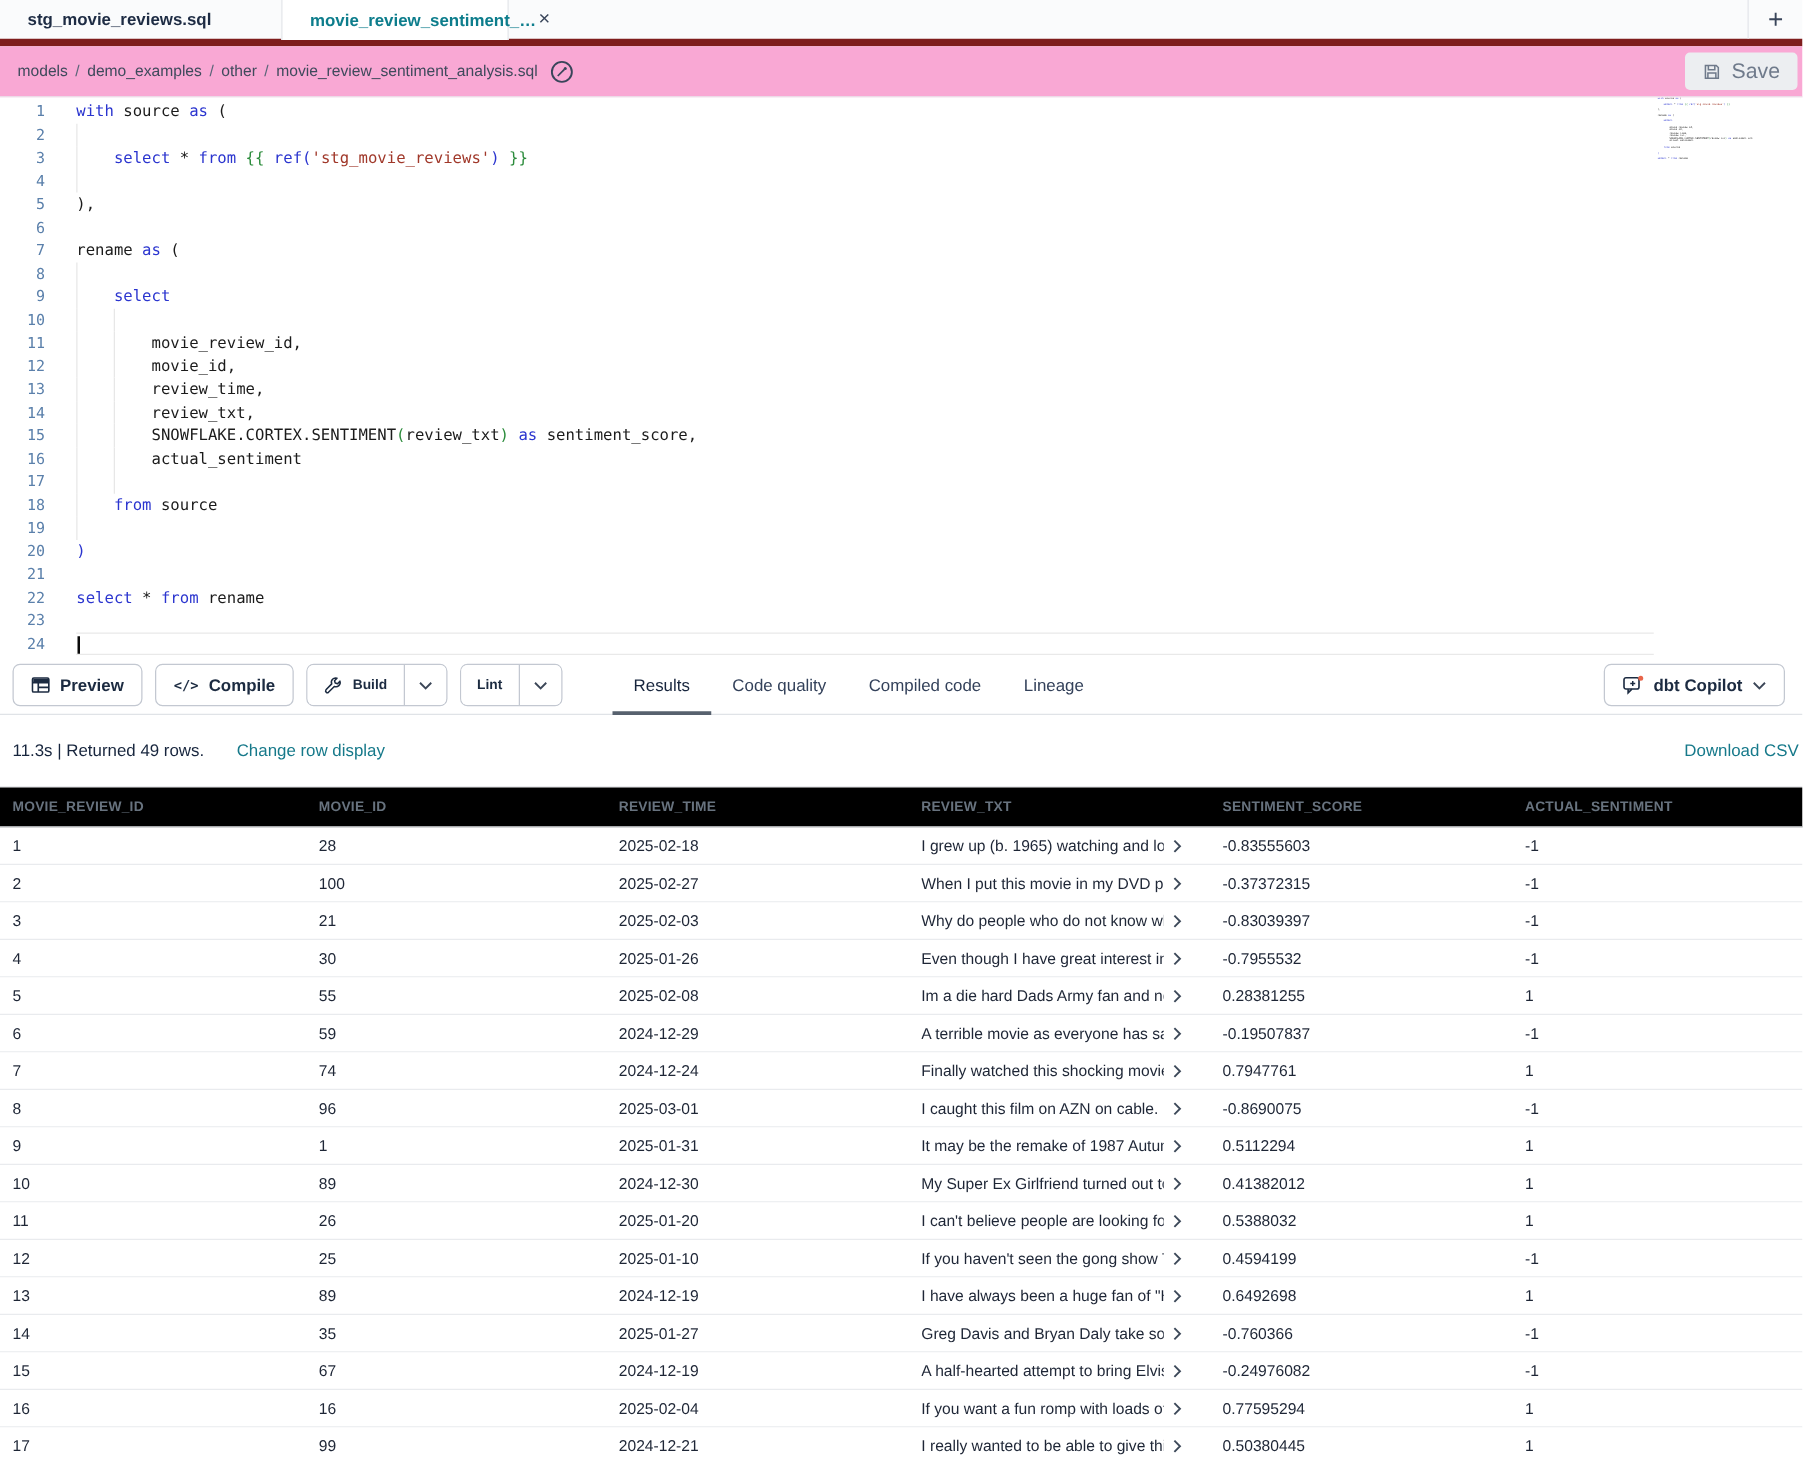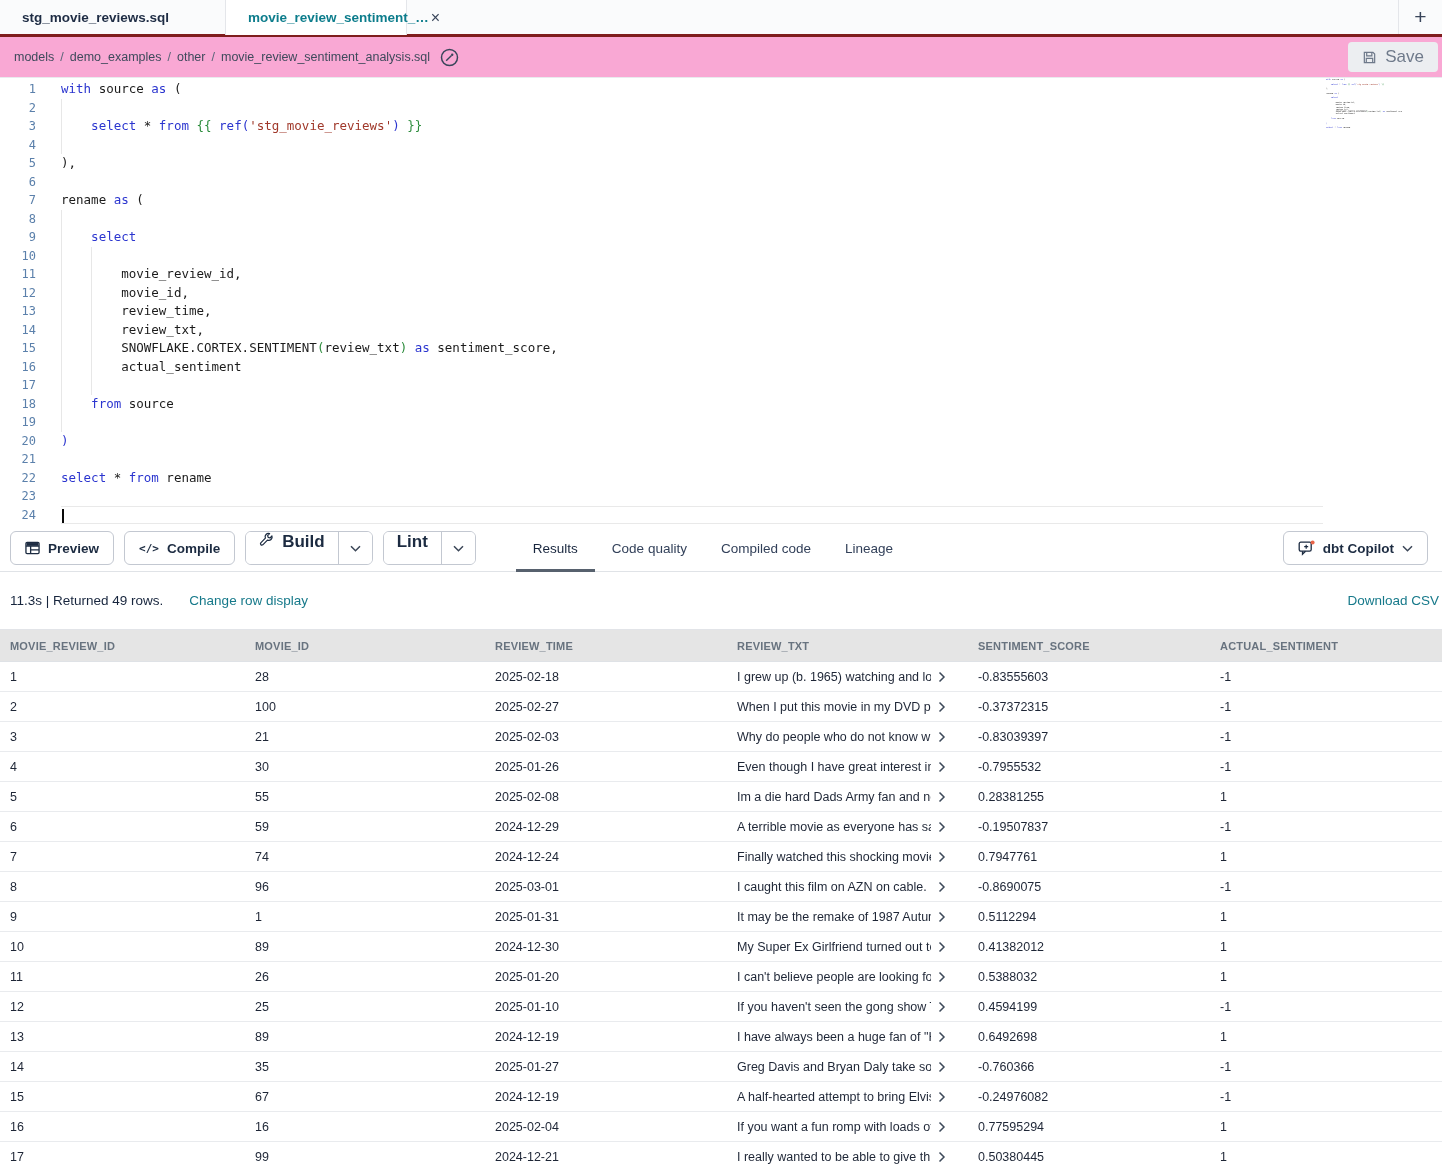--- a/index.html
+++ b/index.html
@@ -4,21 +4,21 @@
 <style>
   * { box-sizing: border-box; }
   html,body { margin:0; padding:0; }
   body {
     width:1442px; height:1166px; overflow:hidden; background:#fff;
     font-family:"Liberation Sans", sans-serif; color:#17253d;
     position:relative;
   }
 
   
-  .tabbar { height:37px; display:flex; align-items:stretch; background:#fafbfc; border-bottom:3px solid #7f1d1d; }
+  .tabbar { height:37px; display:flex; align-items:stretch; background:#fafbfc; border-bottom:6px solid #7f1d1d; }
   .ed-tab { display:flex; align-items:center; padding:0 16px 0 22px; font-size:13.5px; font-weight:bold; color:#1e2c44; cursor:pointer; }
   .ed-tab.inactive { width:225px; }
   .ed-tab.active {
     width:182px; background:#fff; border-left:1px solid #e4e6ea; border-right:1px solid #e4e6ea;
     color:#0d7d8c; position:relative; z-index:2; margin-bottom:-1px; justify-content:space-between;
   }
   .tab-close { font-size:16px; font-weight:normal; color:#39455a; padding:0 2px; line-height:1; cursor:pointer; }
   .tab-fill { flex:1; }
   .newtab { width:44px; display:flex; align-items:center; justify-content:center; border:none; border-left:1px solid #e4e6ea; background:transparent; font-size:21px; color:#39455a; cursor:pointer; }
 
@@ -40,39 +40,39 @@
   .kw { color:#2b35cf; }
   .str { color:#a0382a; }
   .jj { color:#2c8c3c; }
   .minimap { position:absolute; top:0; right:40px; width:76px; height:58px; overflow:hidden; font-size:2px; line-height:2.3px; letter-spacing:0; }
   .minimap .ml { white-space:pre; height:2.3px; }
 
   
   .toolbar { height:47px; display:flex; align-items:center; border-bottom:1px solid #e0e3e7; padding:0 14px 0 10px; background:#fff; position:relative; }
   .tbtn { display:inline-flex; align-items:center; gap:8px; height:34px; padding:0 14px; border:1px solid #c3c8d1; border-radius:6px; background:#fff; font-size:13.5px; font-weight:600; color:#1c2b41; font-family:inherit; cursor:pointer; margin-right:10px; }
   .splitbtn { display:inline-flex; align-items:stretch; height:34px; border:1px solid #c3c8d1; border-radius:6px; background:#fff; margin-right:10px; overflow:hidden; }
-  .splitbtn .main { display:inline-flex; align-items:flex-start; gap:8px; padding:0 13px; border:none; background:#fff; font-size:17px; font-weight:600; color:#1c2b41; font-family:inherit; cursor:pointer; }
+  .splitbtn .main { display:inline-flex; align-items:center; gap:8px; padding:0 13px; border:none; background:#fff; font-size:11px; font-weight:600; color:#1c2b41; font-family:inherit; cursor:pointer; }
   .splitbtn .chev { display:inline-flex; align-items:center; padding:0 11px; border:none; border-left:1px solid #c3c8d1; background:#fff; cursor:pointer; }
   .rtabs { display:flex; align-items:stretch; height:100%; margin-left:30px;text-align:center; }
   .rtab { position:relative; display:flex; align-items:center; padding:0 17px; font-size:13.5px; color:#33415a; cursor:pointer; }
   .rtab.active { color:#17253d; }
   .rtab.active::after { content:""; position:absolute; left:0; right:0; bottom:-1px; height:3px; background:#57616e; }
   .copilot { margin-left:auto; margin-right:0; }
 
   
   .statusrow { height:57px; display:flex; align-items:center; padding:0 10px; font-size:13.5px; color:#17253d; background:#fff; }
   .statustext { white-space:pre; }
   .link { color:#16798a; cursor:pointer; text-decoration:none; }
   .change-link { margin-left:26px; }
   .download-link { margin-left:auto; margin-right:-7px; white-space:nowrap; }
 
   
   .rtable { border-top:1px solid #e2e4e8; }
   .thead, .trow { display:grid; grid-template-columns:245px 240px 242px 241px 242px 1fr; align-items:center; }
-  .thead { height:32px; background:#e5e5e5; border-bottom:1px solid #dfe2e6; }
+  .thead { height:32px; background:#000000; border-bottom:1px solid #dfe2e6; }
   .hcell { padding-left:10px; font-size:11px; font-weight:bold; color:#68737f; letter-spacing:0.2px; white-space:nowrap; overflow:hidden; }
   .trow { height:30px; background:#fff; border-bottom:1px solid #e9ebee; font-size:12.5px; color:#1e2636; }
   .cell { padding-left:10px; white-space:nowrap; overflow:hidden; }
   .cell.rev { display:flex; align-items:center; gap:7px; }
   .rtxt { display:inline-block; width:194px; overflow:hidden; white-space:nowrap; }
   .exp { flex:0 0 auto; cursor:pointer; }
   .icn { display:inline-block; vertical-align:middle; }
 </style>
 </head>
 <body>

